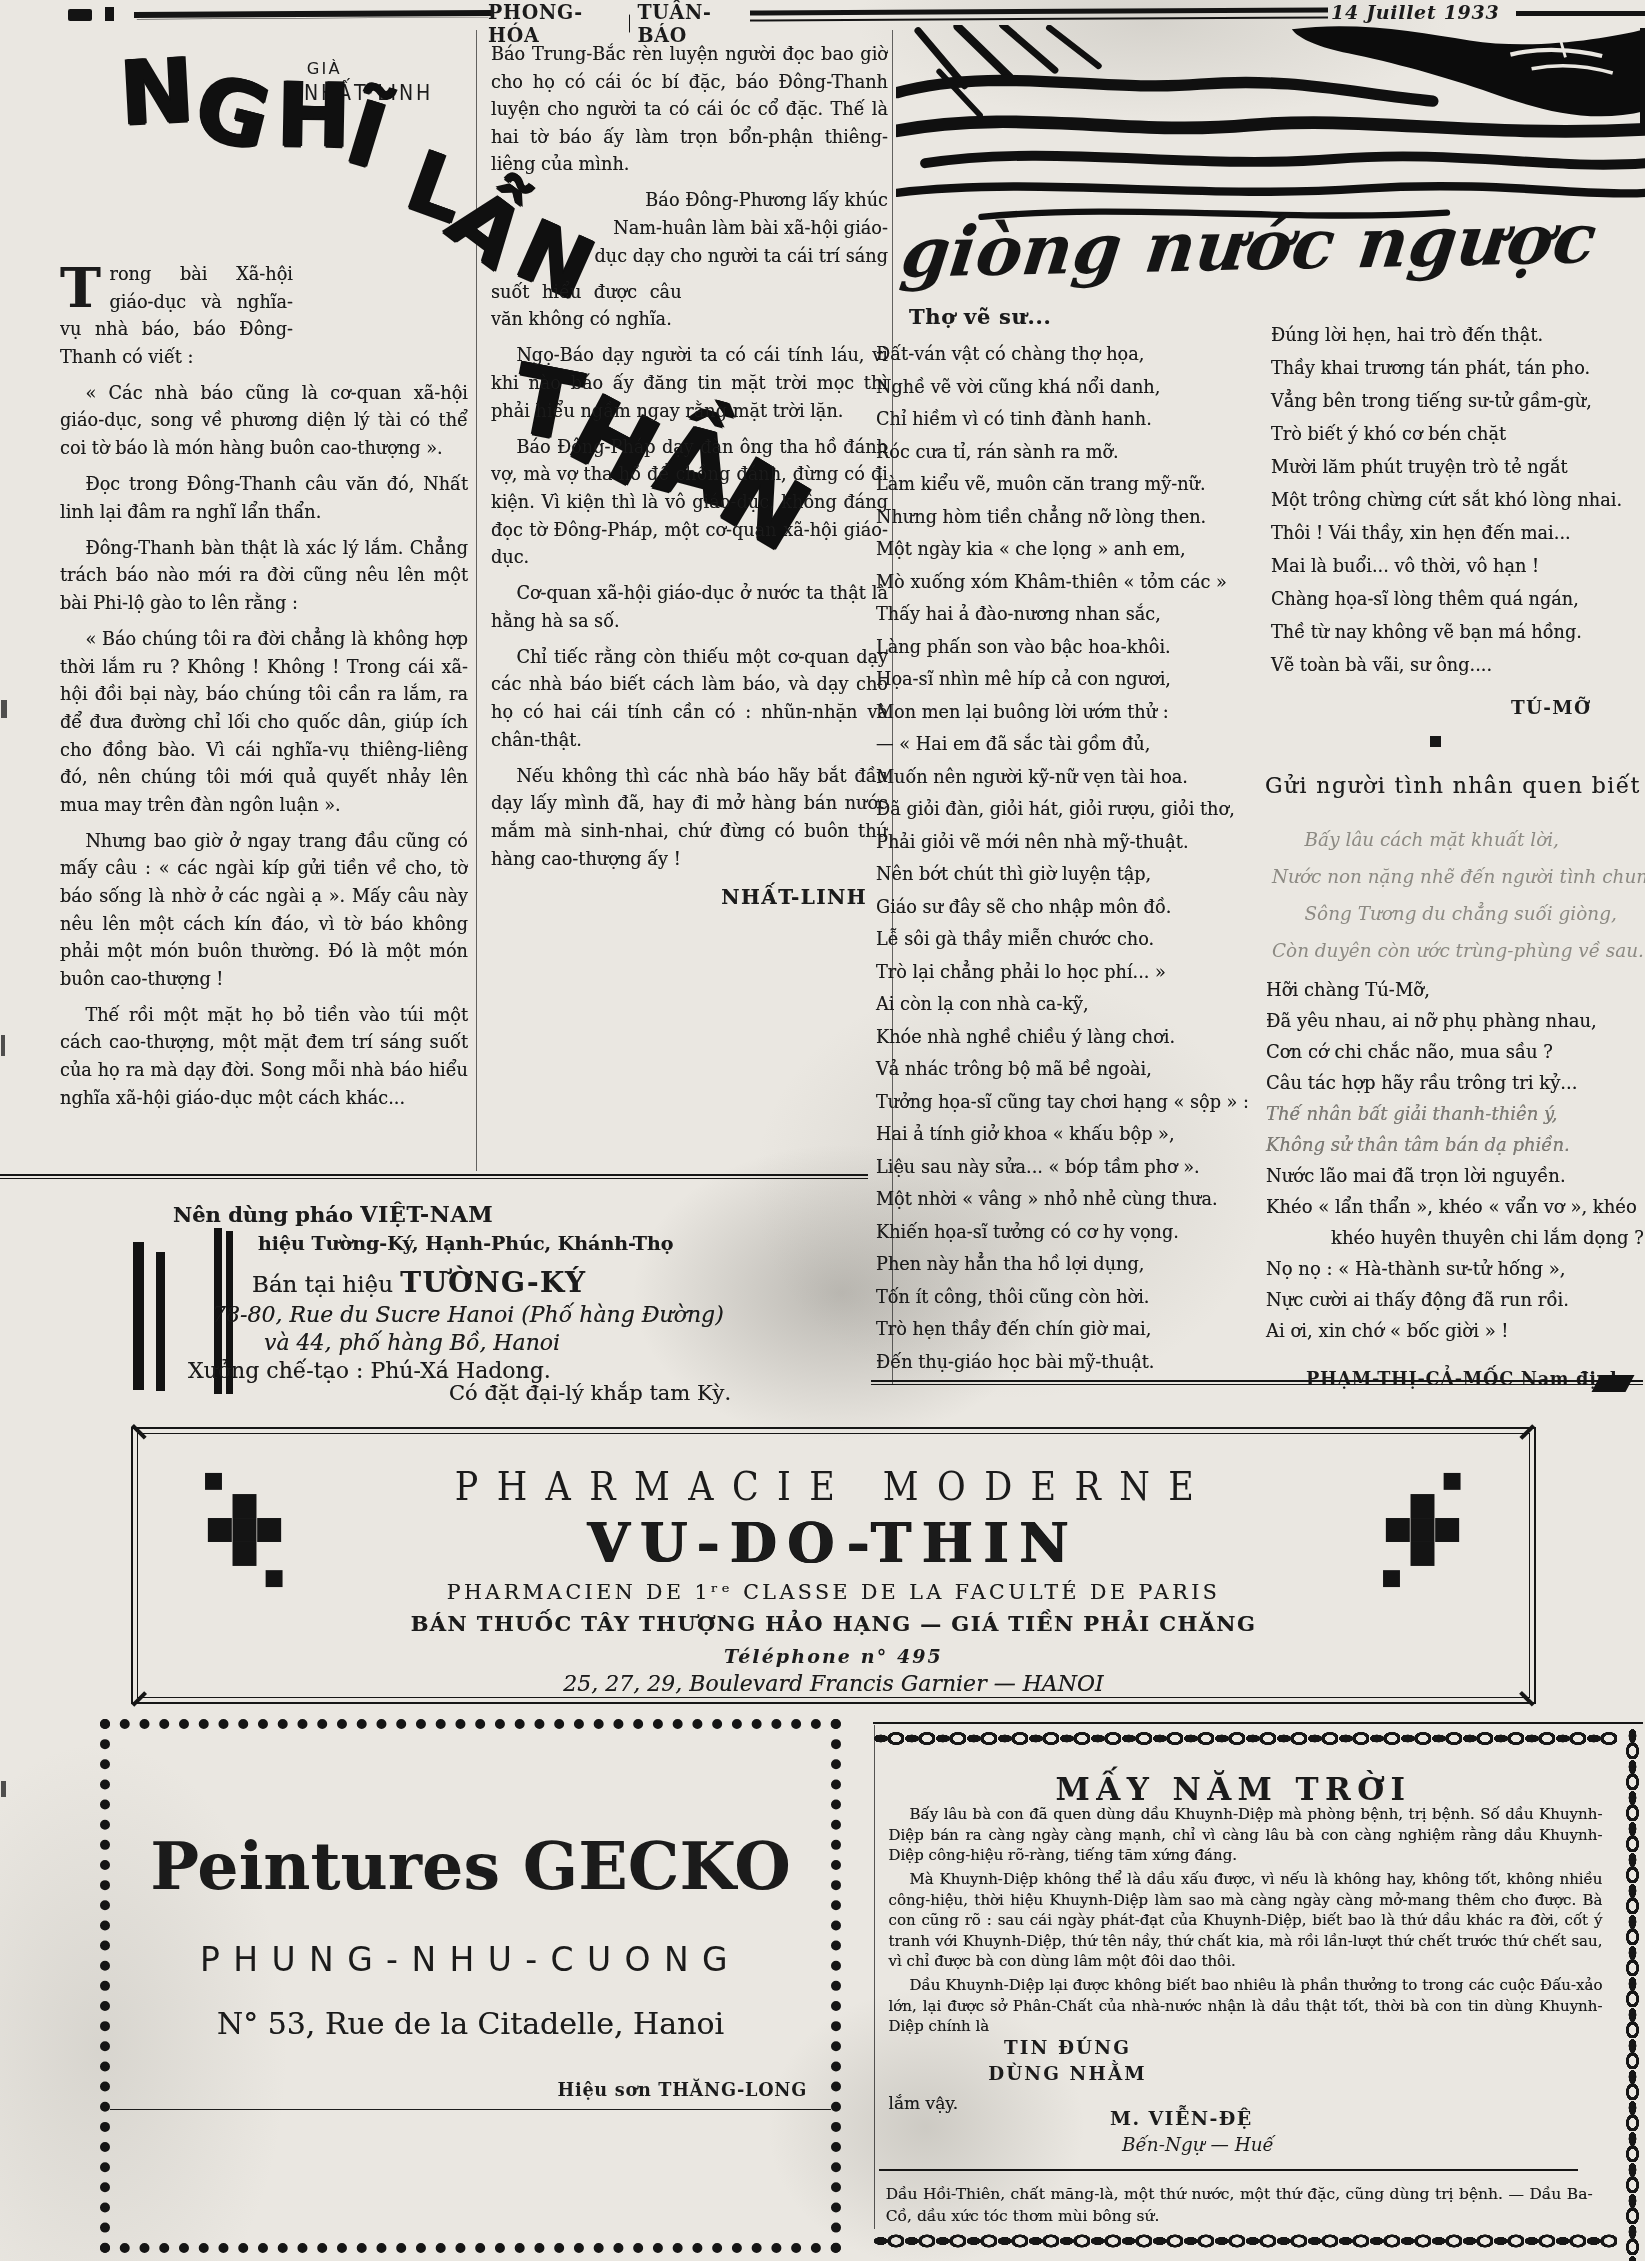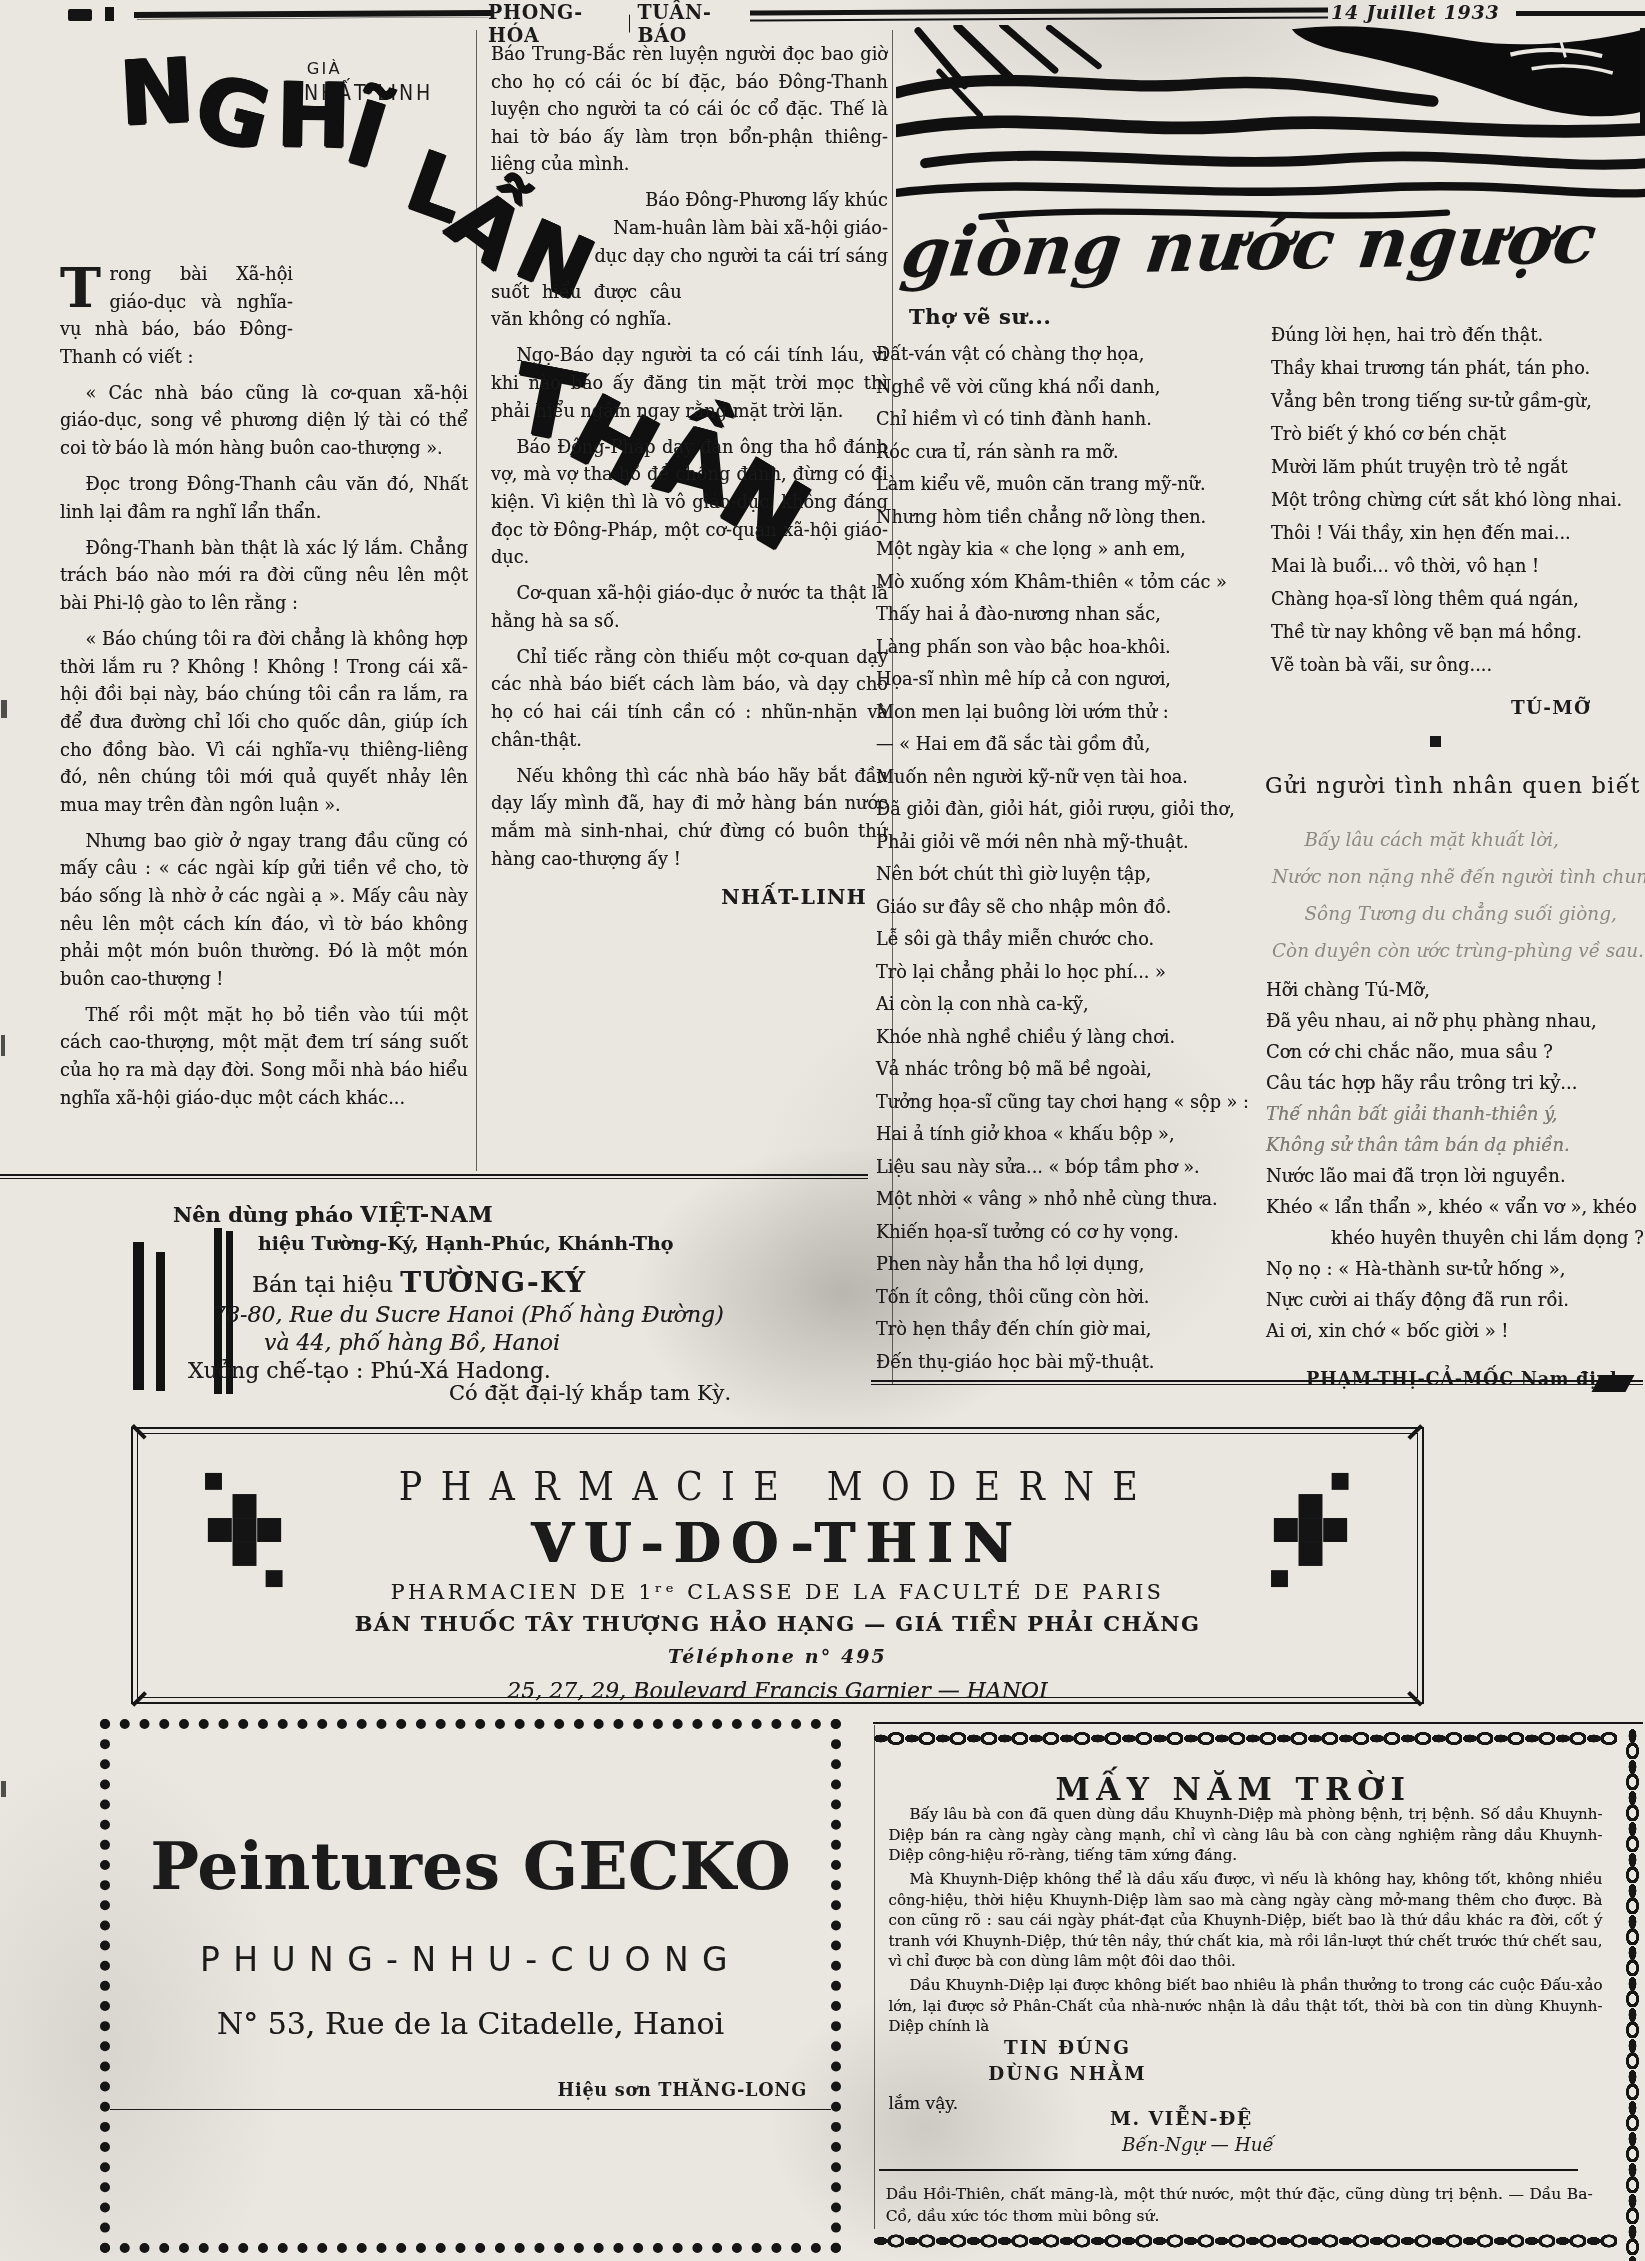--- a/index.html
+++ b/index.html
@@ -87,34 +87,34 @@
   .ph1{left:173px;top:1201px;font-size:21px;font-weight:bold;}
   .ph1 .brand{font-size:22px;letter-spacing:0.7px;}
   .ph2{left:258px;top:1232px;font-size:19px;font-weight:bold;}
   .ph3{left:252px;top:1266px;font-size:23px;}
   .ph3 .brand{font-weight:bold;font-size:28px;letter-spacing:1.4px;}
   .ph4{left:212px;top:1302px;font-size:22px;font-style:italic;}
   .ph5{left:264px;top:1330px;font-size:22px;font-style:italic;}
   .ph6{left:188px;top:1358px;font-size:22px;}
   .ph7{left:449px;top:1381px;font-size:21px;}
   
-  .pharm{position:absolute;left:131px;top:1427px;width:1293px;height:277px;
+  .pharm{position:absolute;left:131px;top:1427px;width:1405px;height:277px;
      border:2.1px solid #161616;outline:0.7px solid #161616;outline-offset:-7px;}
   .ctick{position:absolute;width:18.4px;height:3.5px;background:#161616;}
   .ct1{left:-2.8px;top:1.4px;transform:rotate(45deg);}
   .ct2{right:-2.8px;top:1.4px;transform:rotate(-45deg);}
   .ct3{left:-2.8px;bottom:1.4px;transform:rotate(-45deg);}
   .ct4{right:-2.8px;bottom:1.4px;transform:rotate(45deg);}
   .pharm .ln{position:absolute;left:0;right:0;text-align:center;white-space:nowrap;}
   .pm1{top:38px;font-size:35px;letter-spacing:18.4px;transform:scaleY(1.12);}
   .pm2{top:82px;font-size:54px;font-weight:bold;letter-spacing:10.6px;text-shadow:0.7px 0 #111,-0.7px 0 #111;}
   .pm3{top:151px;font-size:20.5px;letter-spacing:3.5px;}
   .pm4{top:182px;font-size:21px;font-weight:bold;letter-spacing:1.4px;}
   .pm5{top:216px;font-size:19px;font-weight:bold;font-style:italic;letter-spacing:2.1px;}
-  .pm6{top:242px;font-size:22px;font-style:italic;margin-top:7px;}
+  .pm6{top:242px;font-size:22px;font-style:italic;}
   .cross{position:absolute;top:41px;}
   .crossL{left:65px;}
   .crossR{right:65px;}
   
   .gecko{position:absolute;left:100px;top:1719px;width:741px;height:534px;border:10.6px dotted #151515;}
   .gecko .ln{position:absolute;left:0;right:0;text-align:center;white-space:nowrap;}
   .gk1{top:99px;font-size:65px;font-weight:bold;}
   .gk2{top:211px;font-family:"DejaVu Sans","Liberation Sans",sans-serif;font-size:33px;letter-spacing:13.4px;}
   .gk3{top:277px;font-size:30px;}
   .gkdiv{position:absolute;left:0;right:0;top:380px;border-top:1.4px solid #1c1c1c;}

